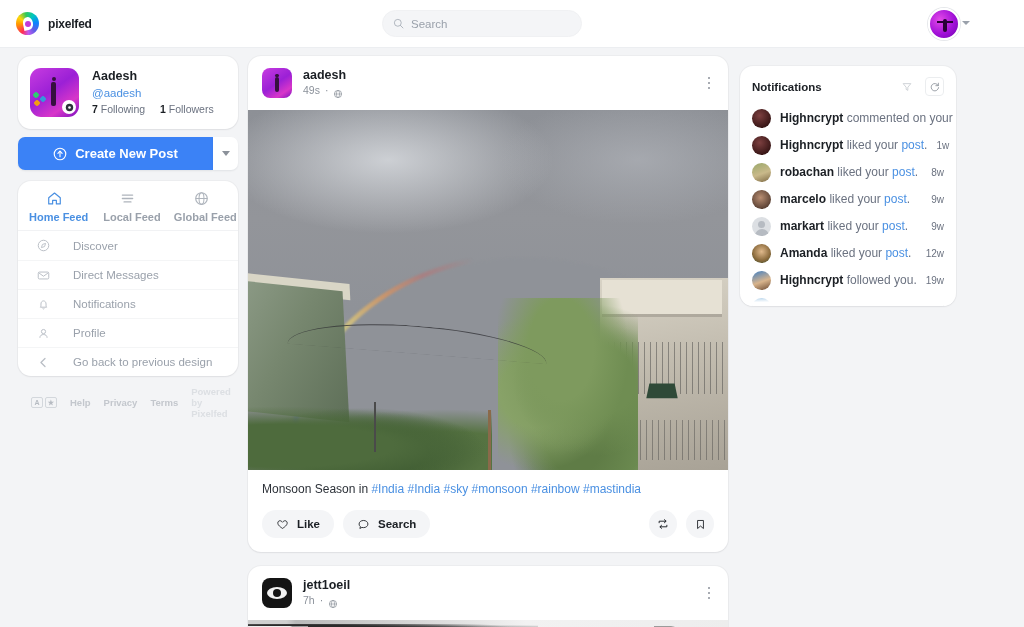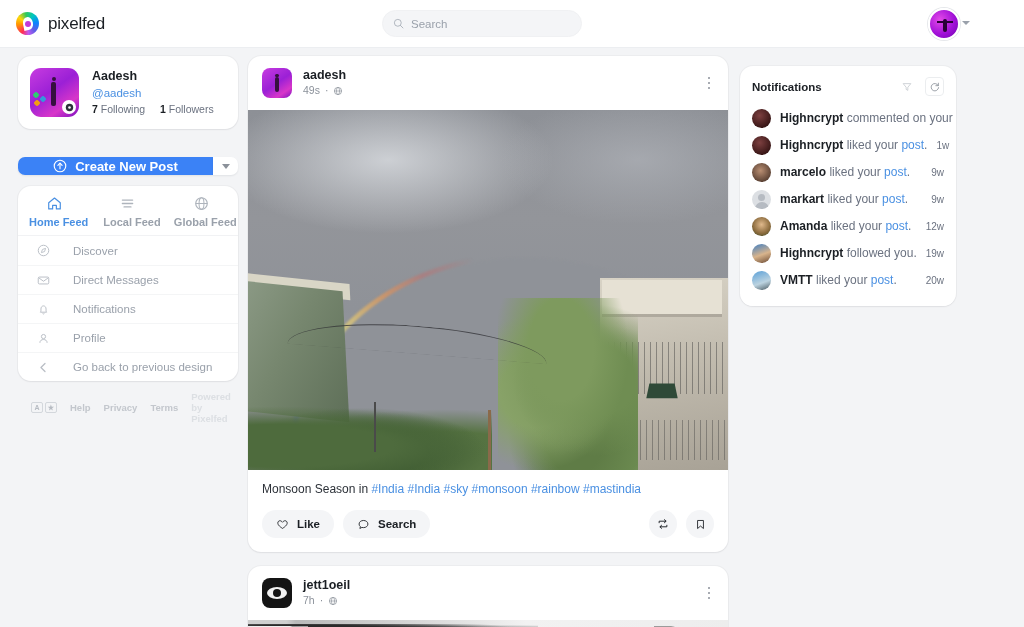--- a/index.html
+++ b/index.html
@@ -28,21 +28,21 @@
   .brand-logo::after {
     content: ""; position: absolute; left: 6.5px; top: 5px;
     width: 10px; height: 13px; border-radius: 50% 50% 50% 0;
     background: #fff; transform: rotate(-12deg);
   }
   .brand-logo::before {
     content: ""; position: absolute; left: 9px; top: 8.5px;
     width: 6px; height: 6px; border-radius: 50%;
     background: #c238d8; z-index: 2;
   }
-  .brand-name { font-size: 17px; font-weight: normal; color: #1b1f24; letter-spacing: -0.2px; }
+  .brand-name { font-size: 12px; font-weight: bold; color: #1b1f24; letter-spacing: -0.2px; }
   .search-wrap {
     position: absolute; left: 382px; top: 10px;
     width: 200px; height: 27px;
   }
   .search-box {
     width: 200px; height: 27px; border-radius: 14px;
     background: #f4f5f7; border: 1px solid #f0f1f3;
     display: flex; align-items: center; padding: 0 10px; gap: 7px;
   }
   .search-text { font-size: 11.5px; color: #9aa1ab; }
@@ -101,21 +101,21 @@
     position: absolute; right: 3px; bottom: 3px; width: 14px; height: 14px;
     border-radius: 50%; background: #fff;
     display: flex; align-items: center; justify-content: center;
   }
   .p-name { font-size: 12.5px; font-weight: bold; color: #1b1f24; line-height: 1.35; }
   .p-handle { font-size: 11.5px; color: #4a90e2; line-height: 1.45; }
   .p-stats { font-size: 10.5px; color: #6b7280; line-height: 1.5; }
   .p-stats b { color: #1b1f24; font-weight: bold; }
   .p-stats .sp { display: inline-block; width: 9px; }
   
-  .create-row { display: flex; margin-top: 28px; height: 18px; }
+  .create-row { display: flex; margin-top: 8px; height: 33px; }
   .create-btn {
     flex: 1; background: #3b82f6; color: #fff;
     border-radius: 7px 0 0 7px; display: flex; align-items: center;
     justify-content: center; gap: 8px; font-size: 13px; font-weight: bold;
     box-shadow: 0 1px 2px rgba(16,24,40,.08);
   }
   .create-caret {
     width: 25px; background: #ffffff; border-radius: 0 7px 7px 0;
     display: flex; align-items: center; justify-content: center;
     box-shadow: 0 1px 2px rgba(16,24,40,.08);
@@ -161,21 +161,21 @@
   .pa-jett { background: #141414; }
   .pa-jett .eye {
     position:absolute; left:5px; top:9px; width:20px; height:12px; border-radius:50%;
     background: #f2f2f2;
   }
   .pa-jett .eye::after {
     content:""; position:absolute; left:6px; top:2px; width:8px; height:8px; border-radius:50%;
     background: #141414;
   }
   .ph-name { font-size: 12.5px; font-weight: bold; color: #1b1f24; line-height: 1.3; }
-  .ph-meta { font-size: 10.5px; color: #8b919a; display: flex; align-items: center; gap: 5px; line-height: 1.5; }
+  .ph-meta { font-size: 10.5px; color: #8b919a; display: flex; align-items: flex-end; gap: 5px; line-height: 1.5; }
   .dots-v { margin-left: auto; display: flex; flex-direction: column; gap: 2.5px; padding-right: 4px; }
   .dots-v i { width: 2.5px; height: 2.5px; border-radius: 50%; background: #8b919a; display:block; }
   
   .photo { width: 480px; height: 360px; position: relative; overflow: hidden;
     background: linear-gradient(#8d9096 0%, #93959a 30%, #8f9298 55%, #9a9ba0 75%, #7f8288 100%); }
   .sky-cloud1 { position:absolute; left:-40px; top:-30px; width:360px; height:160px;
     background: radial-gradient(ellipse at center, rgba(225,228,232,.75), rgba(225,228,232,0) 65%); }
   .sky-cloud2 { position:absolute; right:-60px; top:-20px; width:300px; height:140px;
     background: radial-gradient(ellipse at center, rgba(175,178,184,.7), rgba(175,178,184,0) 65%); }
   .sky-cloud3 { position:absolute; left:140px; top:240px; width:260px; height:90px;
@@ -599,20 +599,29 @@
     <div class="notif-row">
       <span class="n-avatar" style="background:radial-gradient(circle at 40% 35%,#7d4040,#3a1717 70%,#241010);"></span>
       <span class="n-text">
         <b>Highncrypt</b>
         <span>liked your</span>
         <span class="lk">post</span><span>.</span>
       </span>
       <span class="n-time">1w</span>
     </div>
 
+    <div class="notif-row">
+      <span class="n-avatar" style="background:linear-gradient(160deg,#9aa86a,#c9b98a 55%,#7d6a45);"></span>
+      <span class="n-text">
+        <b>robachan</b>
+        <span>liked your</span>
+        <span class="lk">post</span><span>.</span>
+      </span>
+      <span class="n-time">8w</span>
+    </div>
 
     <div class="notif-row">
       <span class="n-avatar" style="background:radial-gradient(circle at 45% 40%,#b98e72,#5e4436 70%,#33241c);"></span>
       <span class="n-text">
         <b>marcelo</b>
         <span>liked your</span>
         <span class="lk">post</span><span>.</span>
       </span>
       <span class="n-time">9w</span>
     </div>

